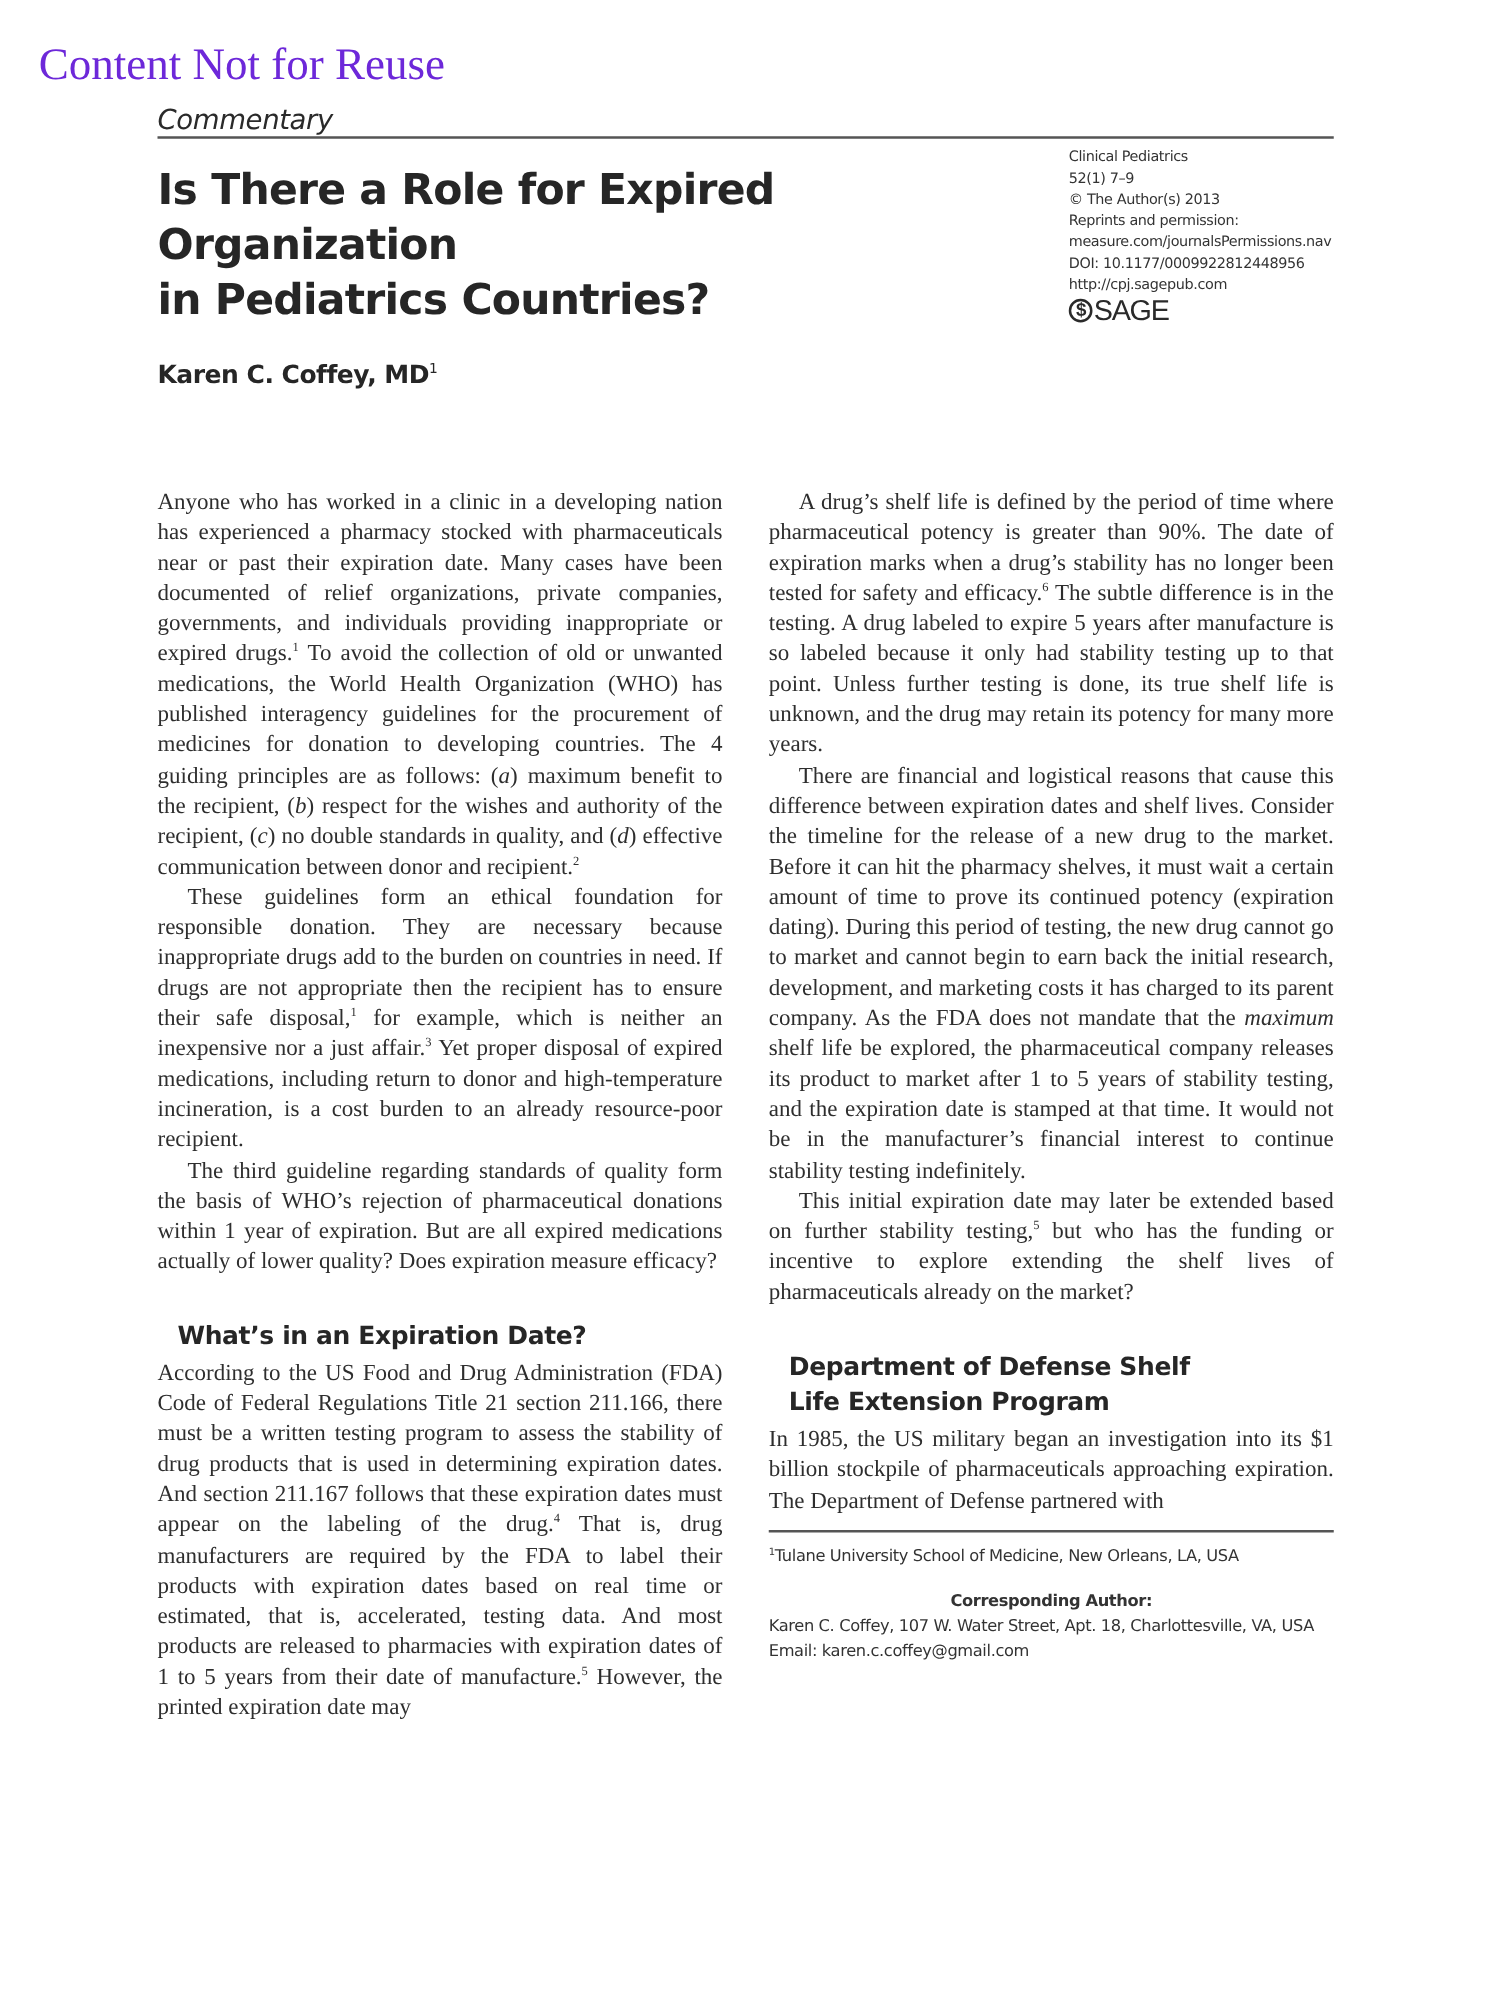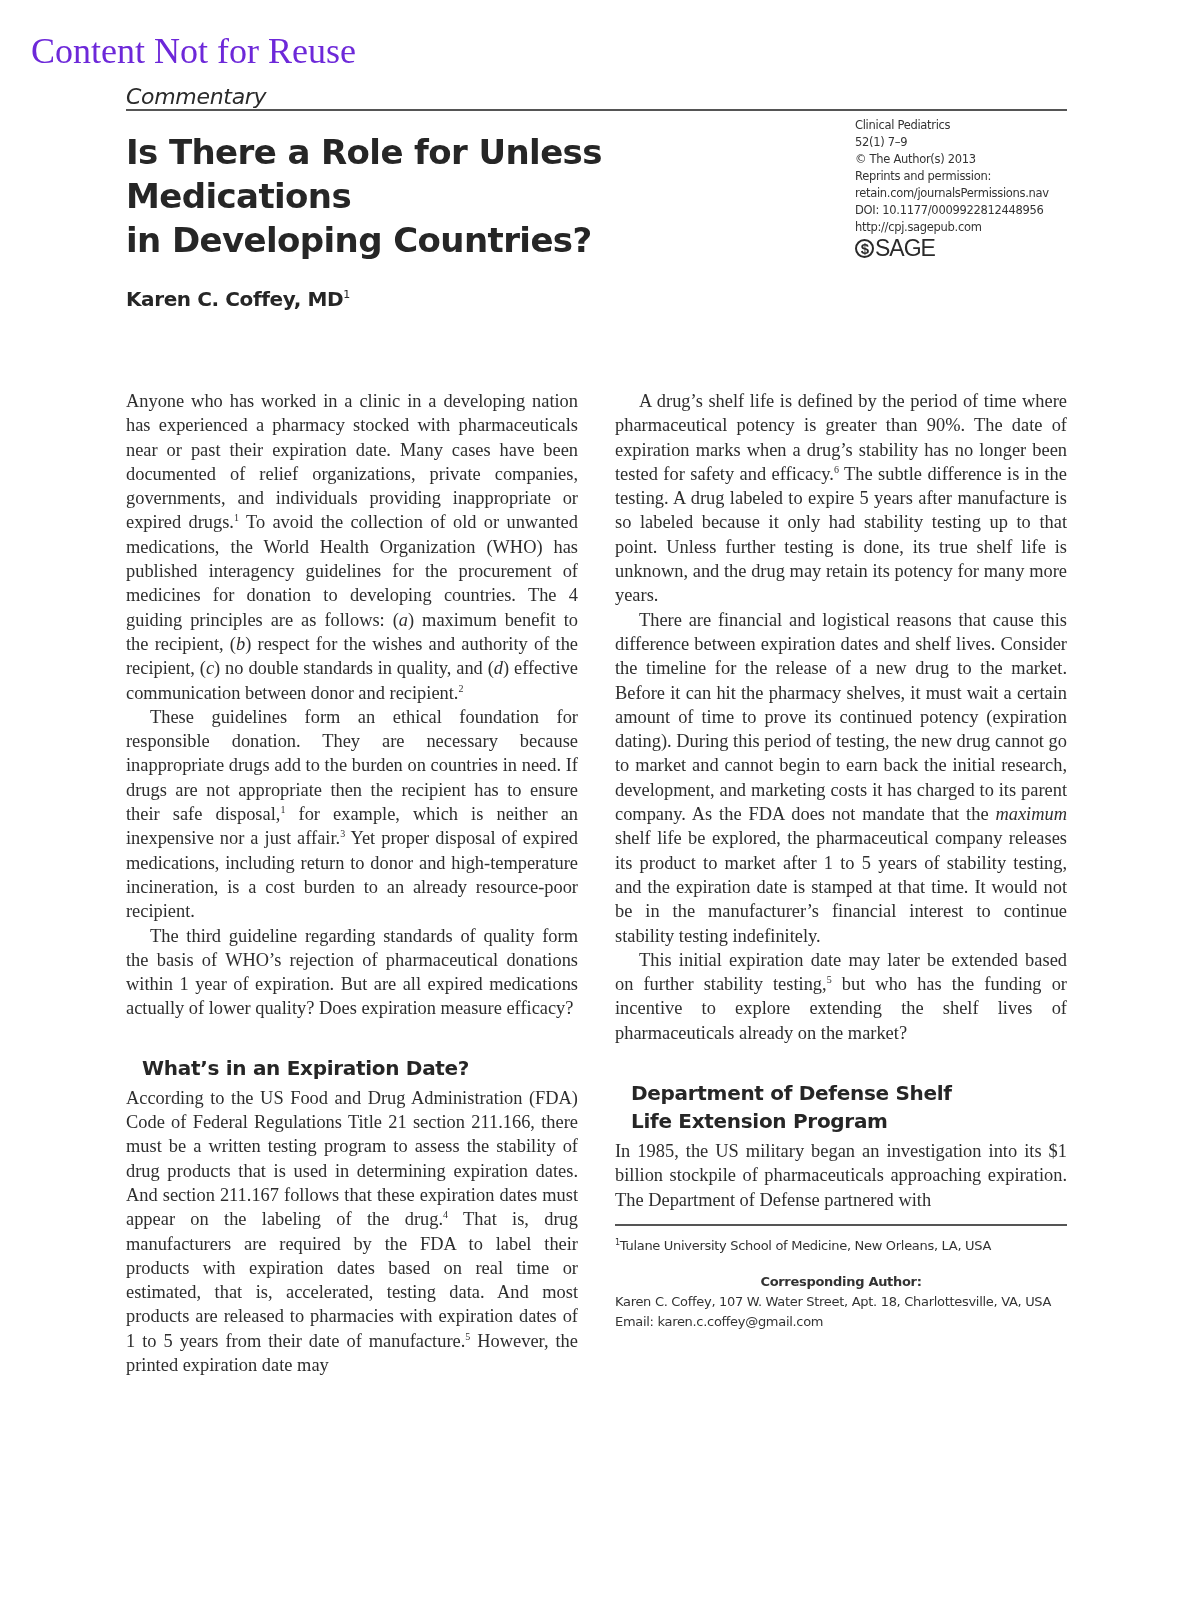--- a/index.html
+++ b/index.html
@@ -31,30 +31,30 @@
 </style>
 </head>
 <body>
 
 <div class="watermark">Content Not for Reuse</div>
 
 <div class="kicker">Commentary</div>
 <div class="top-rule"></div>
 
 <h1 class="title">
-  <span>Is There a Role for Unless Medications</span><br>
-  <span>in Developing Countries?</span>
+  <span>Is There a Role for Expired Organization</span><br>
+  <span>in Pediatrics Countries?</span>
 </h1>
 
 <div class="meta">
   <div>Clinical Pediatrics</div>
   <div>52(1) 7–9</div>
   <div>© The Author(s) 2013</div>
   <div>Reprints and permission:</div>
-  <div>retain.com/journalsPermissions.nav</div>
+  <div>measure.com/journalsPermissions.nav</div>
   <div>DOI: 10.1177/0009922812448956</div>
   <div>http://cpj.sagepub.com</div>
   <div class="sage">
     <span class="sage-logo">$</span>
     <span>SAGE</span>
   </div>
 </div>
 
 <div class="author">
   <span>Karen C. Coffey, MD</span><sup>1</sup>

